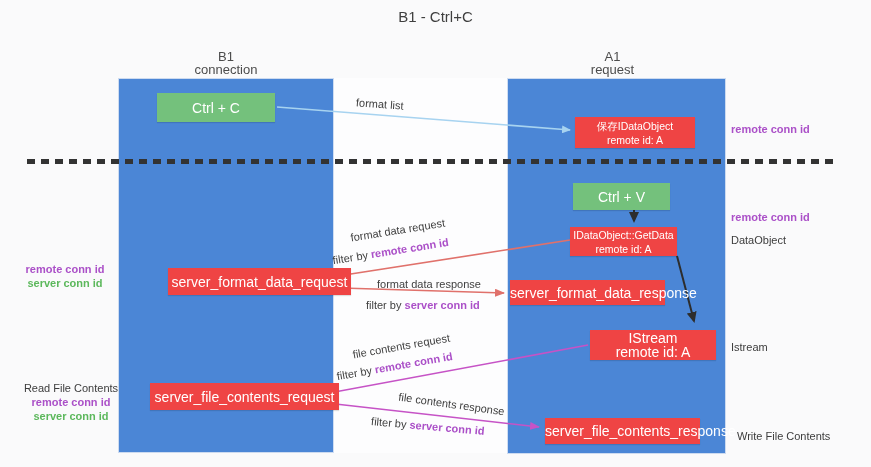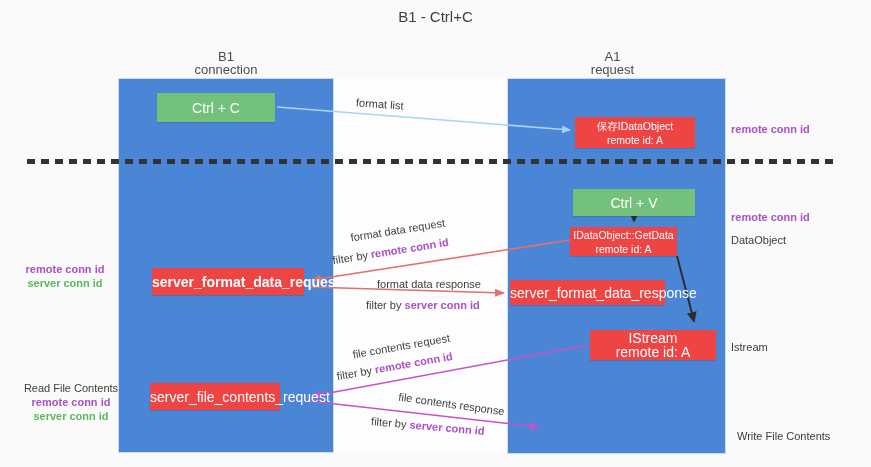--- a/index.html
+++ b/index.html
@@ -111,46 +111,49 @@
 
   <div class="box green" style="left:157px;top:93px;width:118px;height:29px;">
     <div class="l">Ctrl + C</div>
   </div>
 
   <div class="box orange" style="left:575px;top:117px;width:120px;height:31px;font-size:10.5px;">
     <div class="l">保存IDataObject</div>
     <div class="l">remote id: A</div>
   </div>
 
-  <div class="box green" style="left:573px;top:189px;width:122px;height:27px;">
+  <div class="box green" style="left:573px;top:183px;width:97px;height:27px;">
     <div class="l">Ctrl + V</div>
   </div>
 
   <div class="box orange" style="left:570px;top:227px;width:107px;height:29px;font-size:10.5px;">
     <div class="l">IDataObject::GetData</div>
     <div class="l">remote id: A</div>
   </div>
 
-  <div class="box orange" style="left:152px;top:268px;width:152px;height:27px;font-weight:bold;">
+  <div class="box orange" style="left:168px;top:268px;width:183px;height:27px;">
     <div class="l">server_format_data_request</div>
   </div>
 
   <div class="box orange" style="left:510px;top:280px;width:155px;height:25px;">
     <div class="l">server_format_data_response</div>
   </div>
 
   <div class="box orange" style="left:590px;top:330px;width:126px;height:30px;">
     <div class="l">IStream</div>
     <div class="l">remote id: A</div>
   </div>
 
-  <div class="box orange" style="left:150px;top:383px;width:130px;height:27px;">
+  <div class="box orange" style="left:150px;top:383px;width:189px;height:27px;">
     <div class="l">server_file_contents_request</div>
   </div>
 
+  <div class="box orange" style="left:545px;top:418px;width:155px;height:26px;">
+    <div class="l">server_file_contents_response</div>
+  </div>
 
   <div class="alabel" style="left:356px;top:98px;transform:rotate(4deg);">format list</div>
 
   <div class="alabel" style="left:350px;top:224px;transform:rotate(-9deg);">format data request</div>
   <div class="alabel" style="left:332px;top:245px;transform:rotate(-9deg);">
     <span>filter by </span><span class="purple">remote conn id</span>
   </div>
 
   <div class="alabel" style="left:377px;top:278px;">format data response</div>
   <div class="alabel" style="left:366px;top:299px;">

